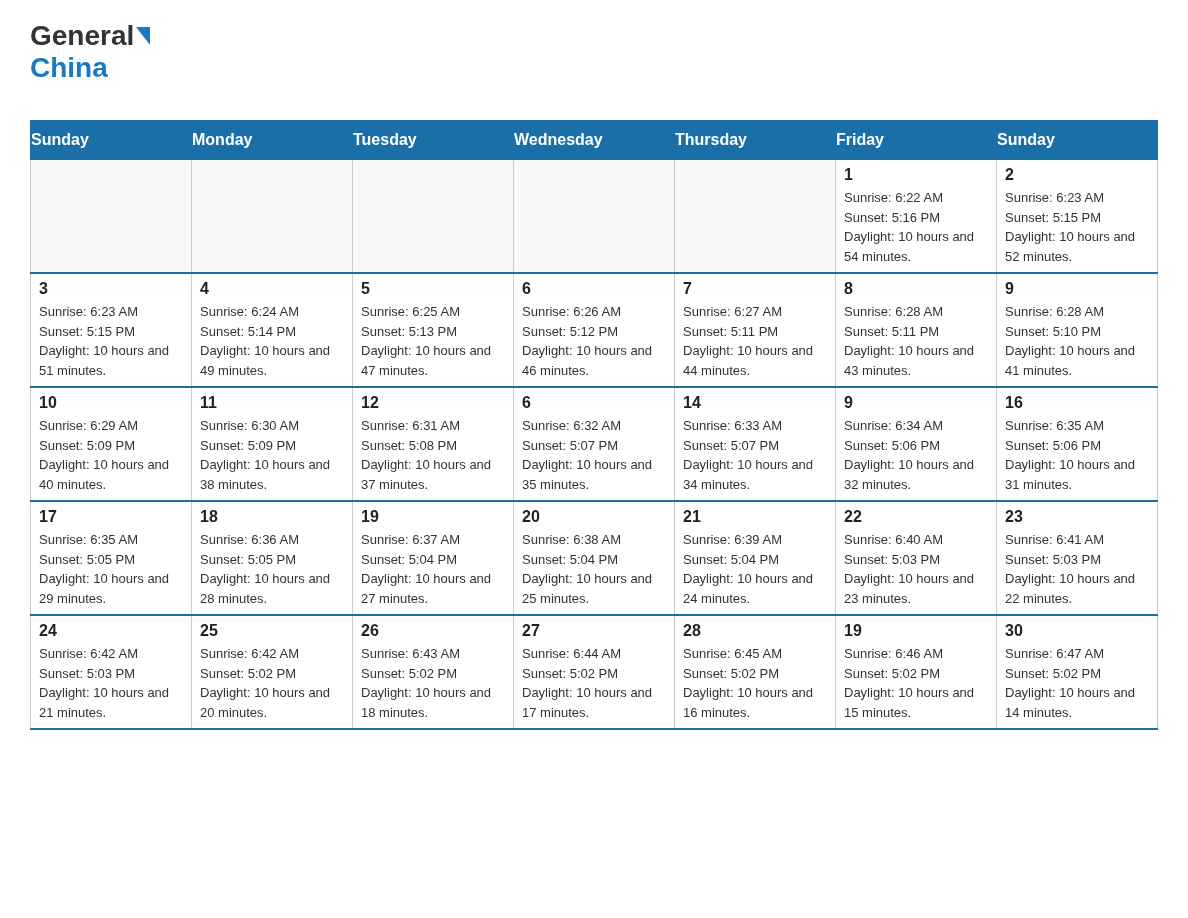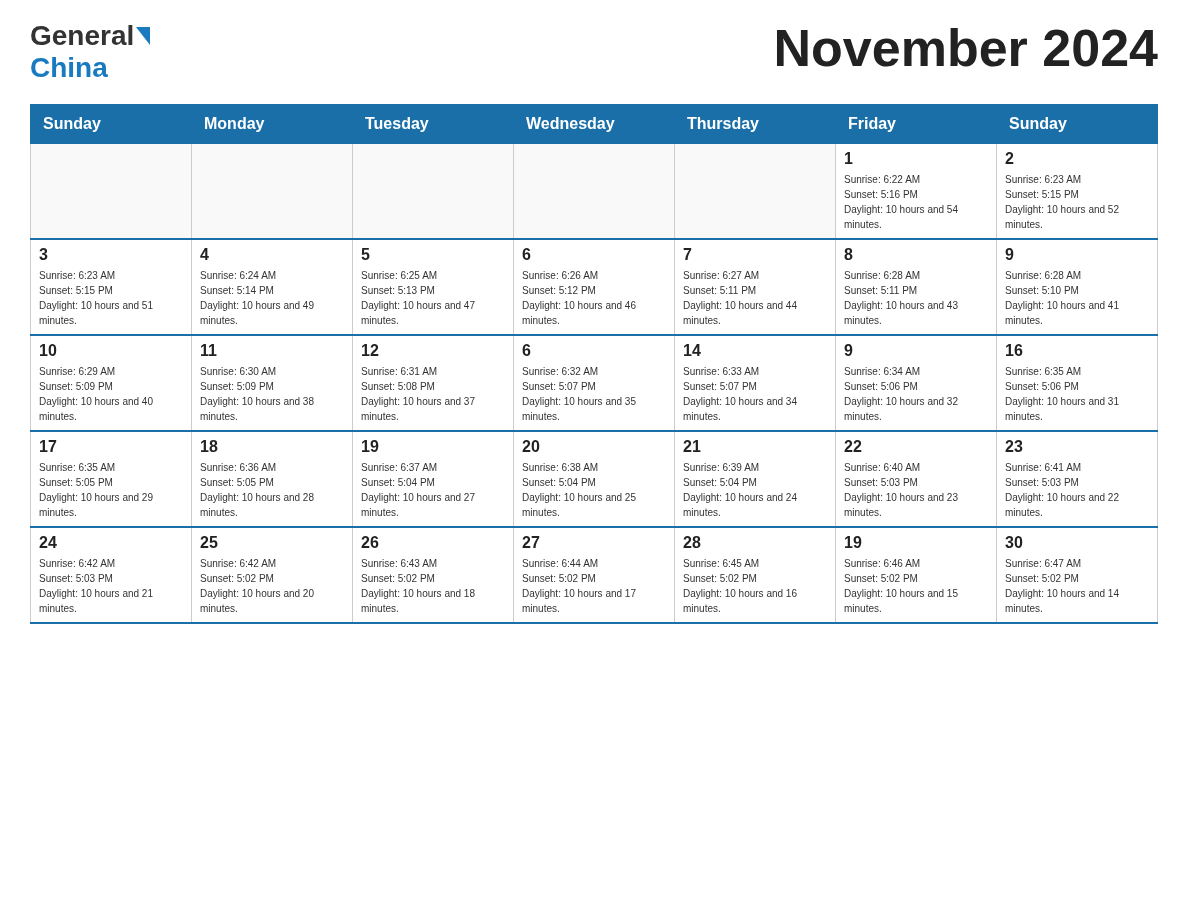--- a/index.html
+++ b/index.html
@@ -7,21 +7,21 @@
       font-family: Arial, sans-serif;
       background: #fff;
       width: 1188px;
       min-height: 918px;
       padding: 20px 30px;
     }
     .header {
       display: flex;
       justify-content: space-between;
       align-items: flex-start;
-      margin-bottom: 20px;
+      margin-bottom: 36px;
     }
     .logo {
       display: flex;
       flex-direction: column;
       align-items: flex-start;
     }
     .logo-text {
       font-size: 28px;
       font-weight: bold;
       color: #333;
@@ -62,21 +62,21 @@
       width: 100%;
       border-collapse: collapse;
     }
     .calendar thead tr {
       background-color: #1a6fa8;
     }
     .calendar thead th {
       color: #fff;
       font-size: 16px;
       font-weight: bold;
-      padding: 10px 12px;
+      padding: 10px 0;
       text-align: left;
       border: 1px solid #1a6fa8;
     }
     .calendar tbody td {
       vertical-align: top;
       border: 1px solid #ccc;
       padding: 6px 8px;
       font-size: 13px;
       color: #333;
       width: 14.28%;
@@ -85,21 +85,21 @@
     .calendar tbody tr {
       border-bottom: 2px solid #1a6fa8;
     }
     .day-number {
       font-size: 16px;
       font-weight: bold;
       color: #222;
       margin-bottom: 4px;
     }
     .day-info {
-      font-size: 10px;
+      font-size: 13px;
       color: #333;
       line-height: 1.5;
     }
     .empty-cell {
       background: #f9f9f9;
     }
   </style>
 </head>
 <body>
 
@@ -107,21 +107,20 @@
   <div class="logo">
     <div class="logo-text">
       <span class="logo-general">General</span>
       <span class="logo-triangle"></span>
     </div>
     <div>
       <span class="logo-blue">China</span>
     </div>
   </div>
   <div class="header-right">
-    <div class="month-title">November 2024</div>
   </div>
 </div>
 
 <table class="calendar">
   <thead>
     <tr>
     <th>Sunday</th>
         <th>Monday</th>
         <th>Tuesday</th>
         <th>Wednesday</th>

